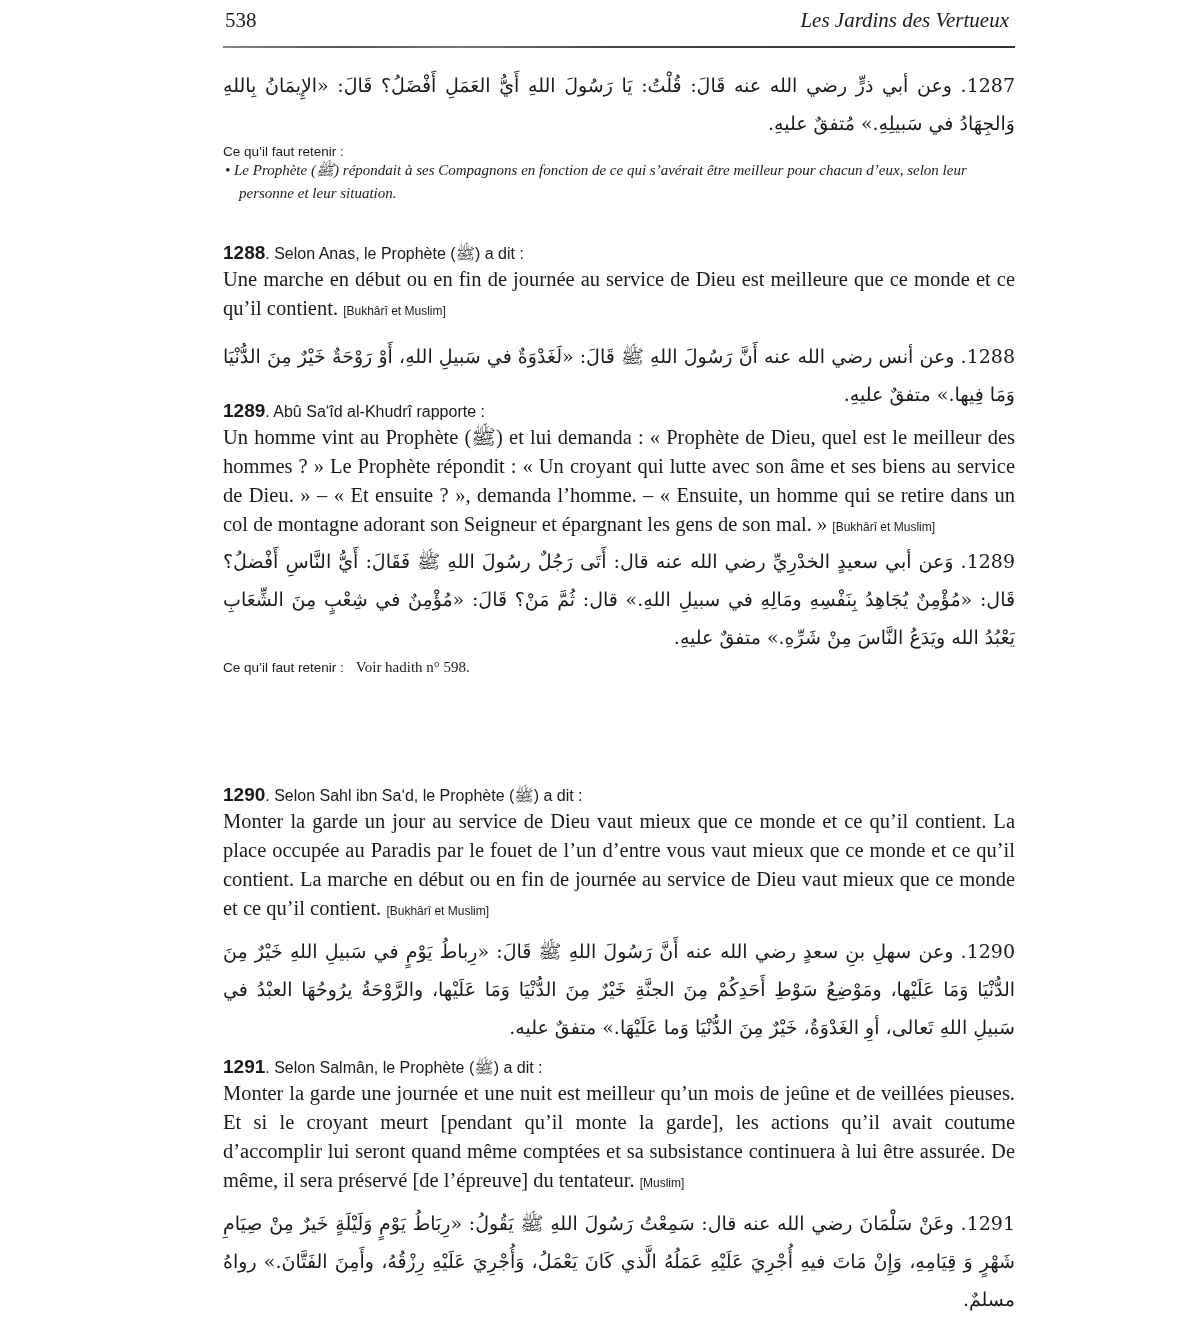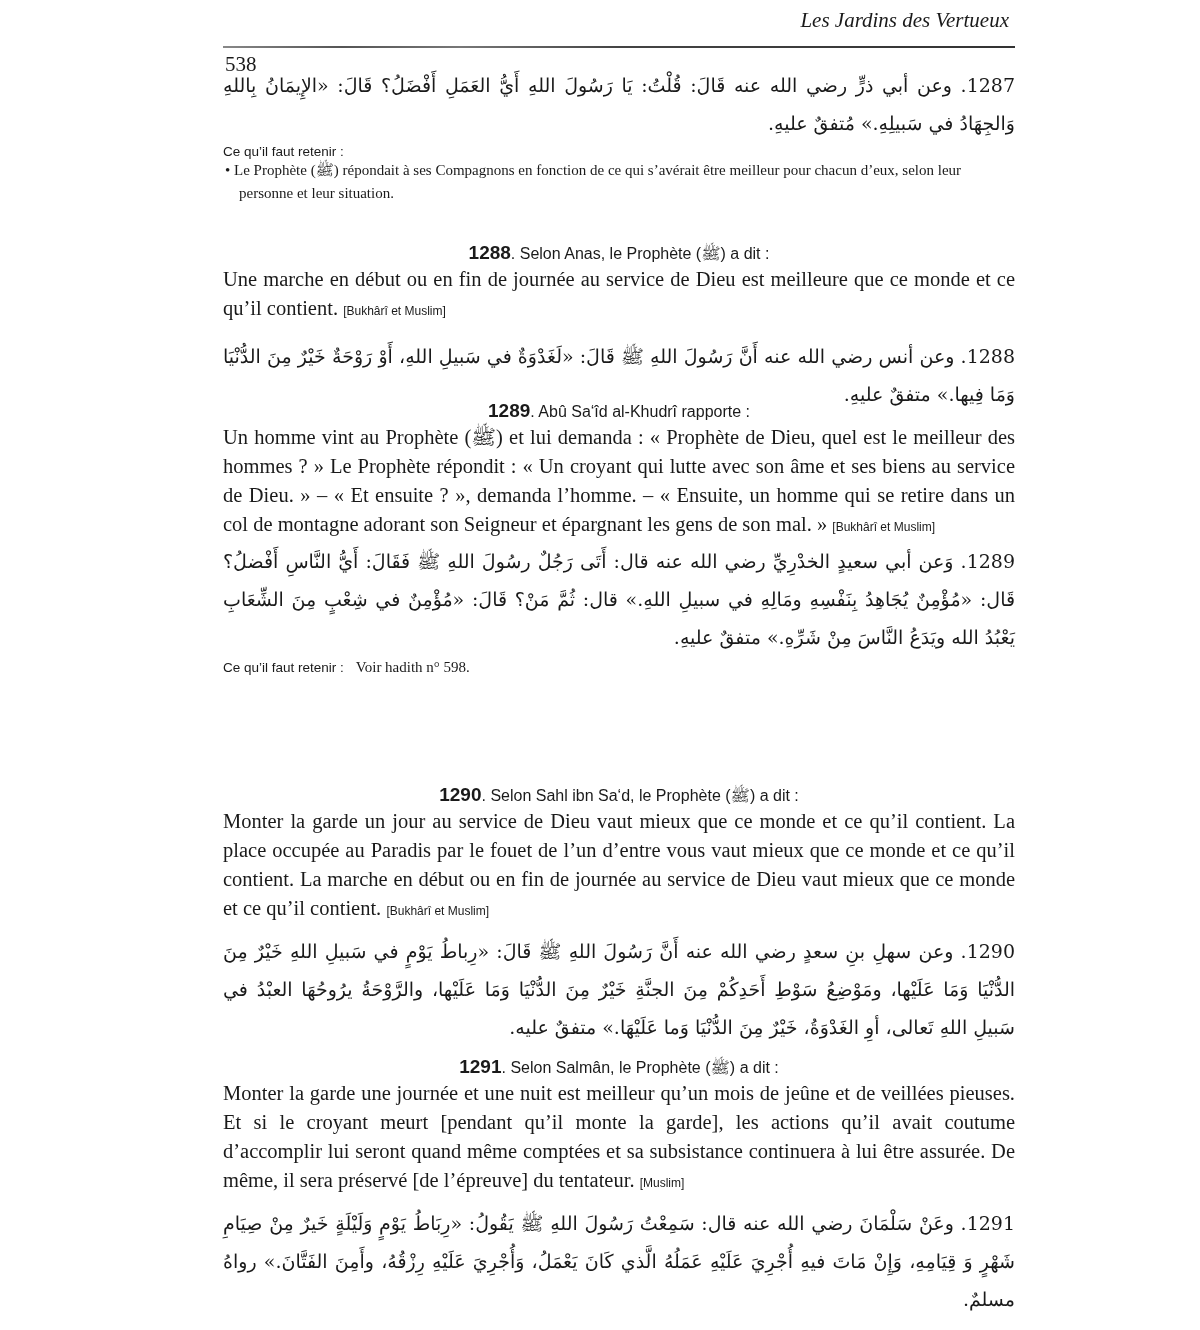--- a/index.html
+++ b/index.html
@@ -1,33 +1,33 @@
 <!DOCTYPE html>
 <html><head>
   <meta charset="utf-8">
   <style>
     html, body { margin: 0; padding: 0; background: #ffffff; }
     body { width: 1200px; height: 1330px; position: relative; overflow: hidden; color: #1a1a1a; }
     .page { position: absolute; left: 223px; top: 0; width: 792px; }
     .running-head { position: absolute; top: 8px; left: 0; width: 792px; height: 30px; }
-    .page-number { position: absolute; left: 2px; top: 0; font-family: "Liberation Serif", serif; font-size: 21px; margin-top: 44px; }
+    .page-number { position: absolute; left: 2px; top: 0; font-family: "Liberation Serif", serif; font-size: 21px; }
     .book-title { position: absolute; right: 6px; top: 0; font-family: "Liberation Serif", serif; font-style: italic; font-size: 21px; }
     .head-rule { position: absolute; left: 0; top: 38px; width: 792px; height: 2px;
       background: linear-gradient(to right, #888 0%, #555 15%, #777 30%, #444 50%, #333 100%); }
 
     .ar { direction: rtl; text-align: justify; text-align-last: right; font-family: "DejaVu Serif", serif; font-size: 19px; line-height: 38px; }
 
     .block { position: absolute; left: 0; width: 792px; }
-    .hadith-head { font-family: "Liberation Sans", sans-serif; font-size: 16px; line-height: 22px; text-align: center; }
+    .hadith-head { font-family: "Liberation Sans", sans-serif; font-size: 16px; line-height: 22px; }
     .hadith-head .hnum { font-weight: bold; font-size: 19px; }
     .fr { font-family: "Liberation Serif", serif; font-size: 20.5px; line-height: 29px; text-align: justify; }
     .src { font-family: "Liberation Sans", sans-serif; font-size: 12px; }
     .retain-label { font-family: "Liberation Sans", sans-serif; font-size: 13.5px; }
     .retain-text { font-family: "Liberation Serif", serif; font-size: 15px; line-height: 23px; }
-    .bullet { padding-left: 16px; text-indent: -14px; }
+    .bullet { padding-left: 16px; text-indent: -14px; font-style: italic; }
   </style>
 </head>
 <body>
 
 <div class="page">
 
   <div class="running-head">
     <span class="page-number">538</span>
     <span class="book-title">Les Jardins des Vertueux</span>
     <div class="head-rule"></div>

